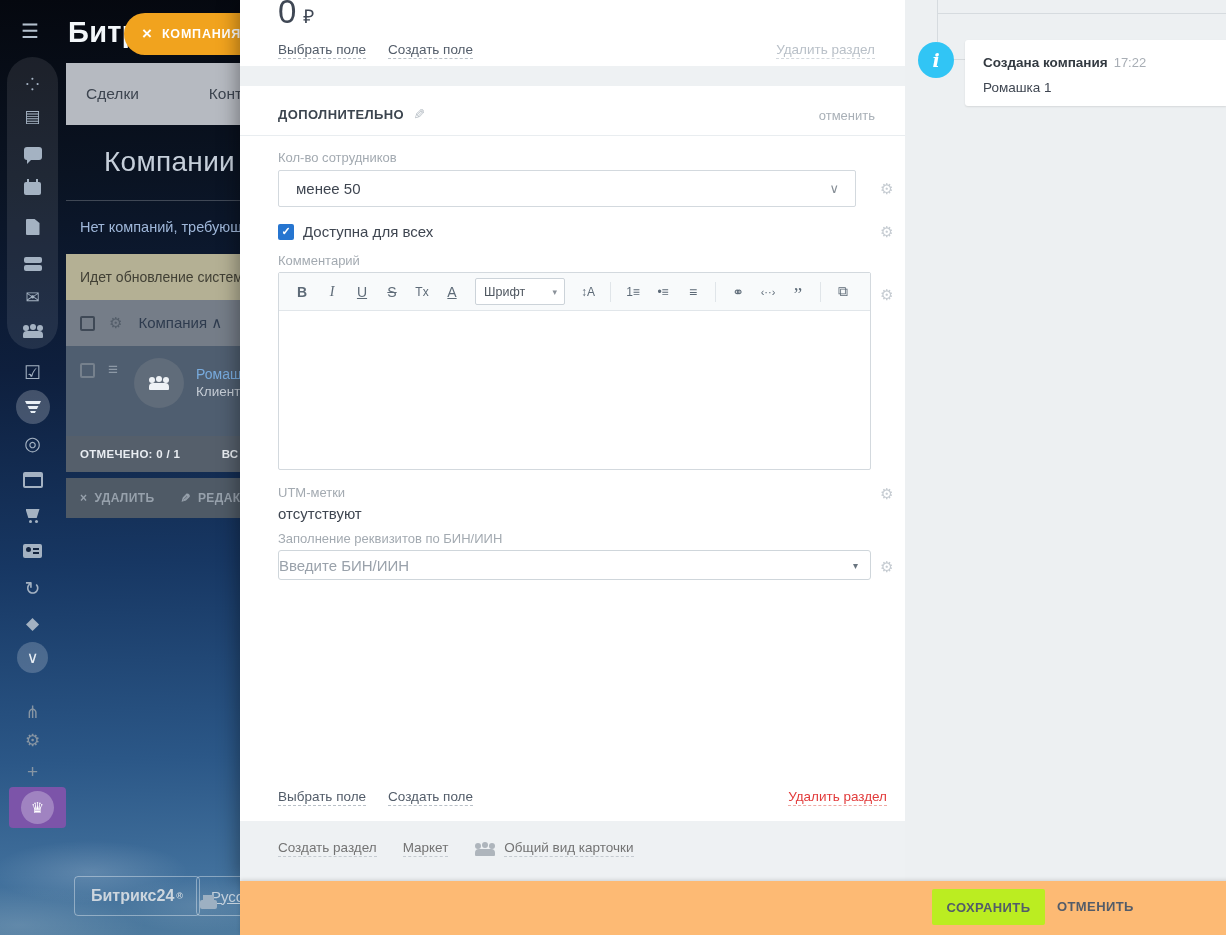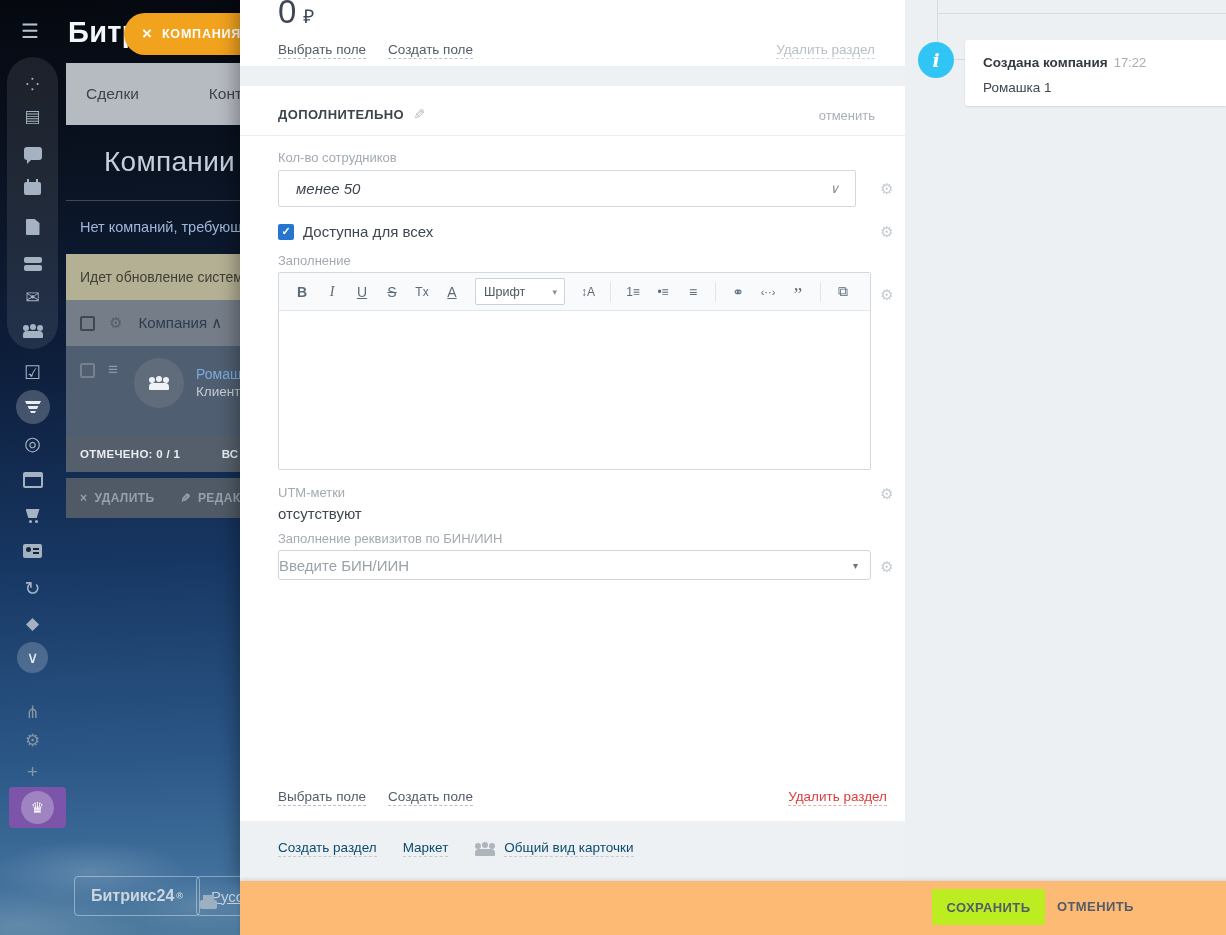--- a/index.html
+++ b/index.html
@@ -107,31 +107,31 @@
   .card{position:absolute;left:0;width:665px;background:#fff;}
   .card1{top:0;height:66px;}
   .card2{top:86px;height:735px;}
 
   .amount{position:absolute;left:38px;top:-7px;font-size:33px;color:#3f4754;}
   .amount .cur{font-size:19px;margin-left:7px;}
   .linkrow{position:absolute;left:38px;display:flex;gap:22px;}
   .dlink{font-size:13.5px;color:#525c69;border-bottom:1px dashed #b9c0c7;padding-bottom:1px;cursor:pointer;white-space:nowrap;}
   .dlink-dis{color:#b9c0c8;border-bottom-color:#d3d8dd;}
   .dlink-red{color:#e23b3b;border-bottom-color:#f0a9a4;}
-  .dlink-gray{color:#0c4a6e;border-bottom-color:#c4cad0;}
+  .dlink-gray{color:#737373;border-bottom-color:#c4cad0;}
 
   .sec-title{position:absolute;left:38px;top:20px;font-size:13px;font-weight:700;color:#3c454f;letter-spacing:.4px;display:flex;align-items:center;gap:9px;}
   .sec-title .pencil{color:#b9c0c7;font-weight:400;font-size:14px;display:inline-block;transform:rotate(90deg);cursor:pointer;}
   .sec-cancel{position:absolute;right:30px;top:22px;font-size:13px;color:#a9b0b7;cursor:pointer;}
   .sec-divider{position:absolute;left:0;right:0;top:49px;height:1px;background:#e9edf0;}
 
   .flabel{position:absolute;left:38px;font-size:13px;color:#a3aab1;white-space:nowrap;}
   .fgear{position:absolute;left:640px;font-size:15px;color:#c6ccd2;cursor:pointer;}
   .selectbox{position:absolute;left:38px;width:578px;height:37px;border:1px solid #d3d9de;border-radius:2px;background:#fff;
-             box-sizing:border-box;display:flex;align-items:center;cursor:pointer;font-style:italic;}
+             box-sizing:border-box;display:flex;align-items:center;cursor:pointer;}
   .selectbox .val{margin-left:17px;font-size:15px;color:#3f4651;}
   .selectbox .chev{margin-left:auto;margin-right:16px;color:#868e96;font-size:13px;}
   .combobox{position:absolute;left:38px;width:593px;height:30px;border:1px solid #cfd6db;border-radius:3px;background:#fff;
             box-sizing:border-box;display:flex;align-items:center;cursor:text;}
   .combobox .ph{margin-left:0;font-size:15px;color:#9aa2ab;}
   .combobox .tri{margin-left:auto;margin-right:12px;color:#6a7580;font-size:10px;}
 
   .cbrow{position:absolute;left:38px;display:flex;align-items:center;gap:9px;cursor:pointer;}
   .cb-on{width:16px;height:16px;background:#2675d0;border-radius:2px;display:flex;align-items:center;justify-content:center;
          color:#fff;font-size:11px;font-weight:700;}
@@ -299,21 +299,21 @@
       <span class="fgear" style="top:94px;">⚙</span>
 
       <div class="cbrow" style="top:137px;">
         <span class="cb-on">
             <span>✓</span>
           </span>
         <span class="cbl">Доступна для всех</span>
       </div>
       <span class="fgear" style="top:137px;">⚙</span>
 
-      <div class="flabel" style="top:167px;">Заполнение</div>
+      <div class="flabel" style="top:167px;">Комментарий</div>
       <div class="editor">
         <div class="etoolbar">
           <span class="tbtn tbtn-b">B</span>
           <span class="tbtn tbtn-i">I</span>
           <span class="tbtn tbtn-u">U</span>
           <span class="tbtn tbtn-s">S</span>
           <span class="tbtn" style="font-size:12px;">Tx</span>
           <span class="tbtn tbtn-a">A</span>
           <span class="fontbox">
             <span class="fname">Шрифт</span>

